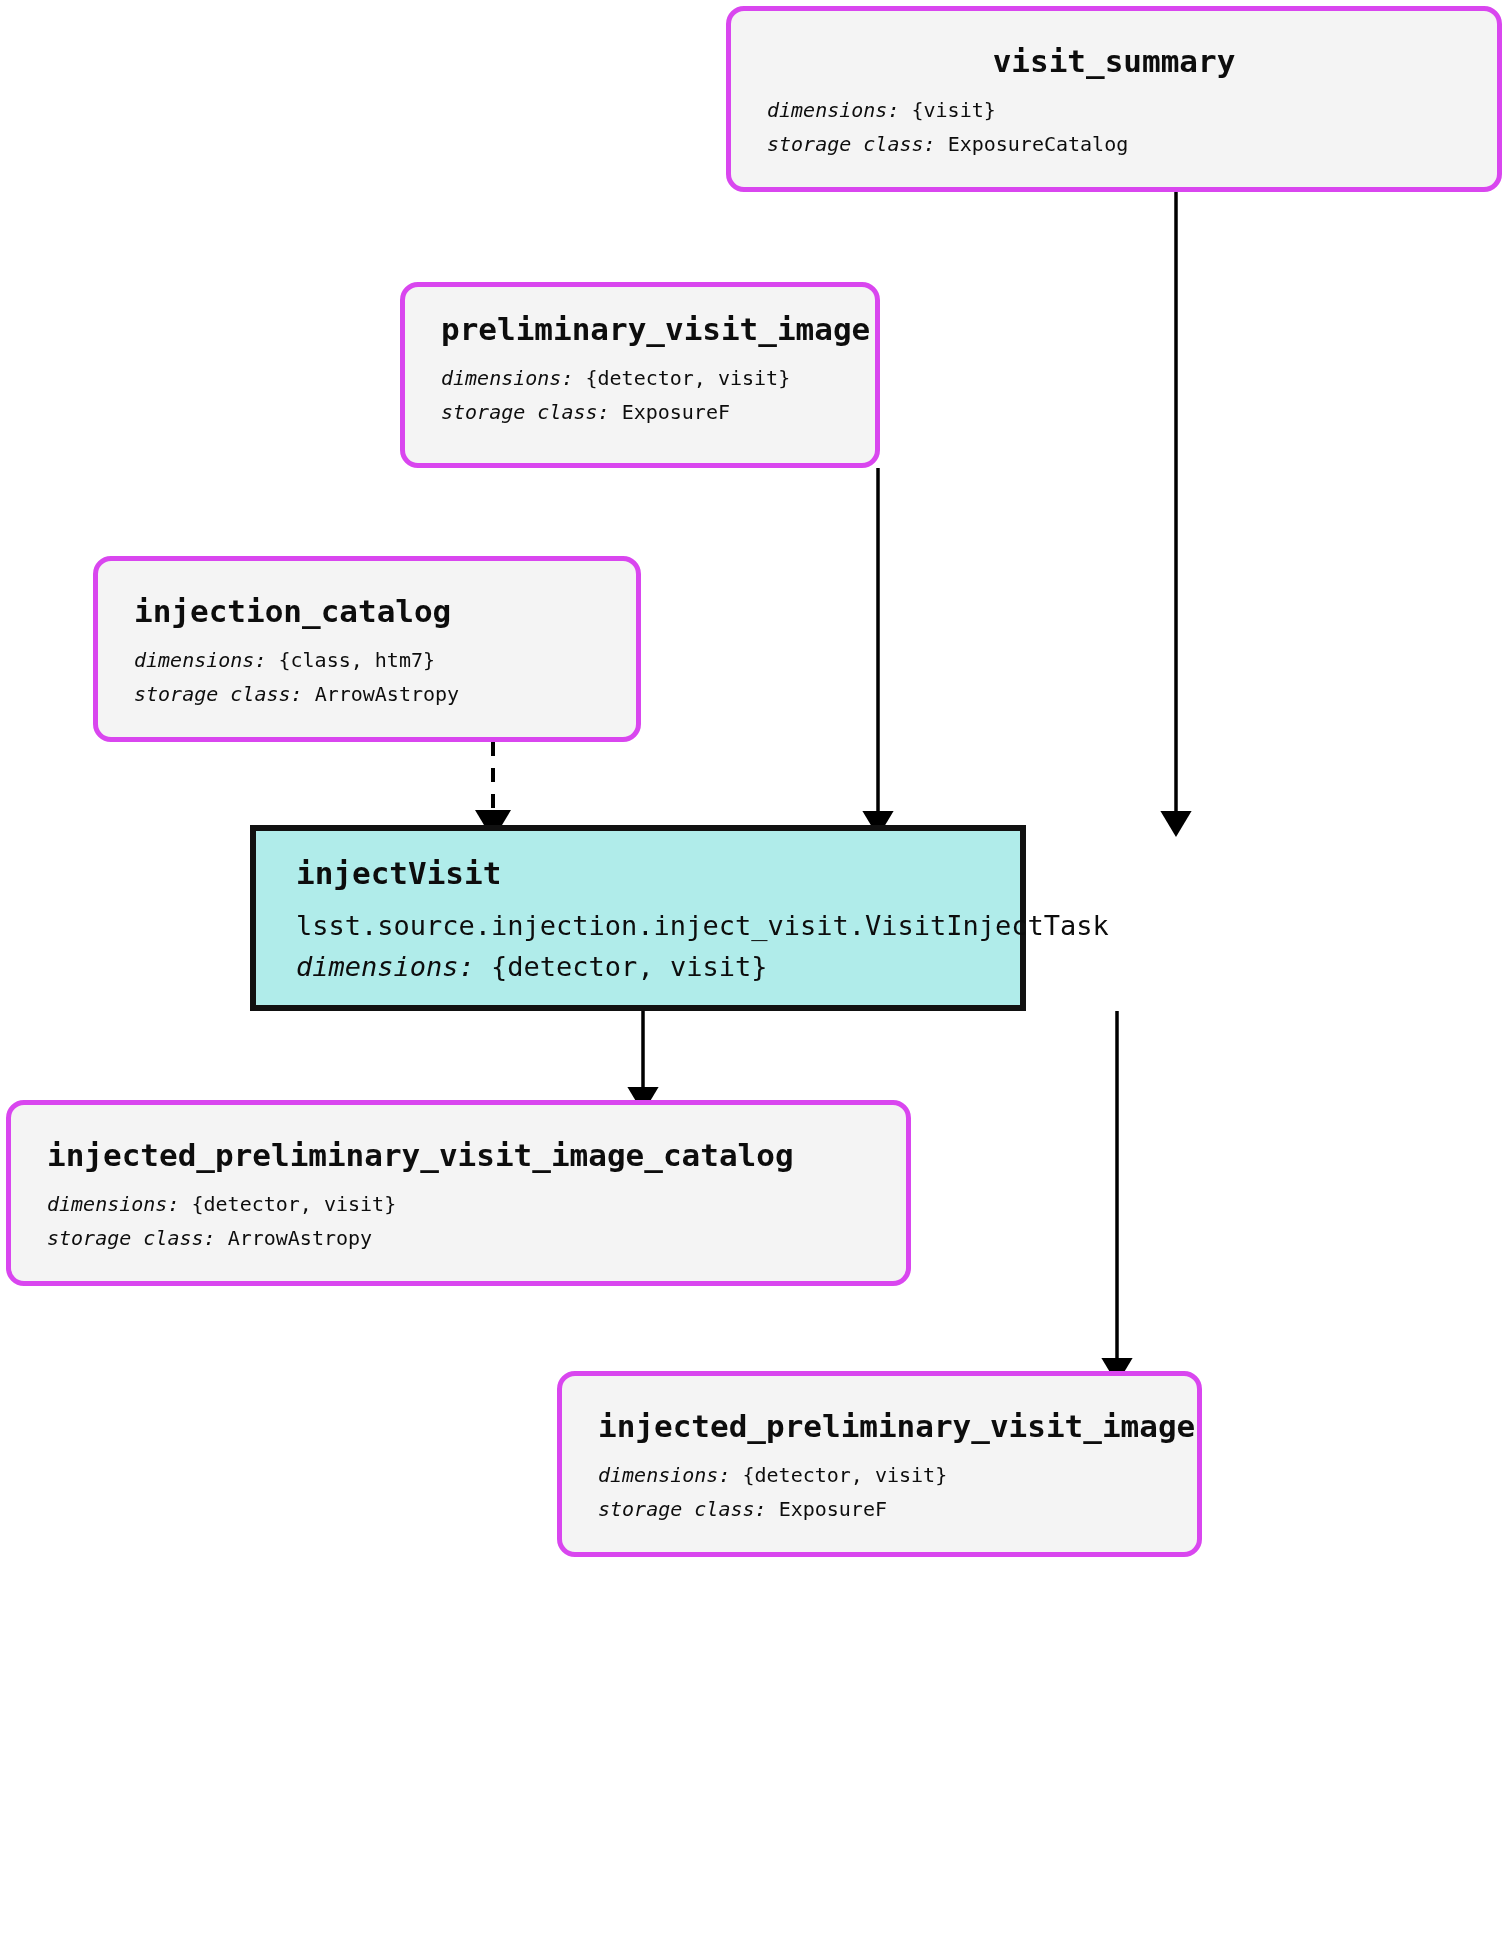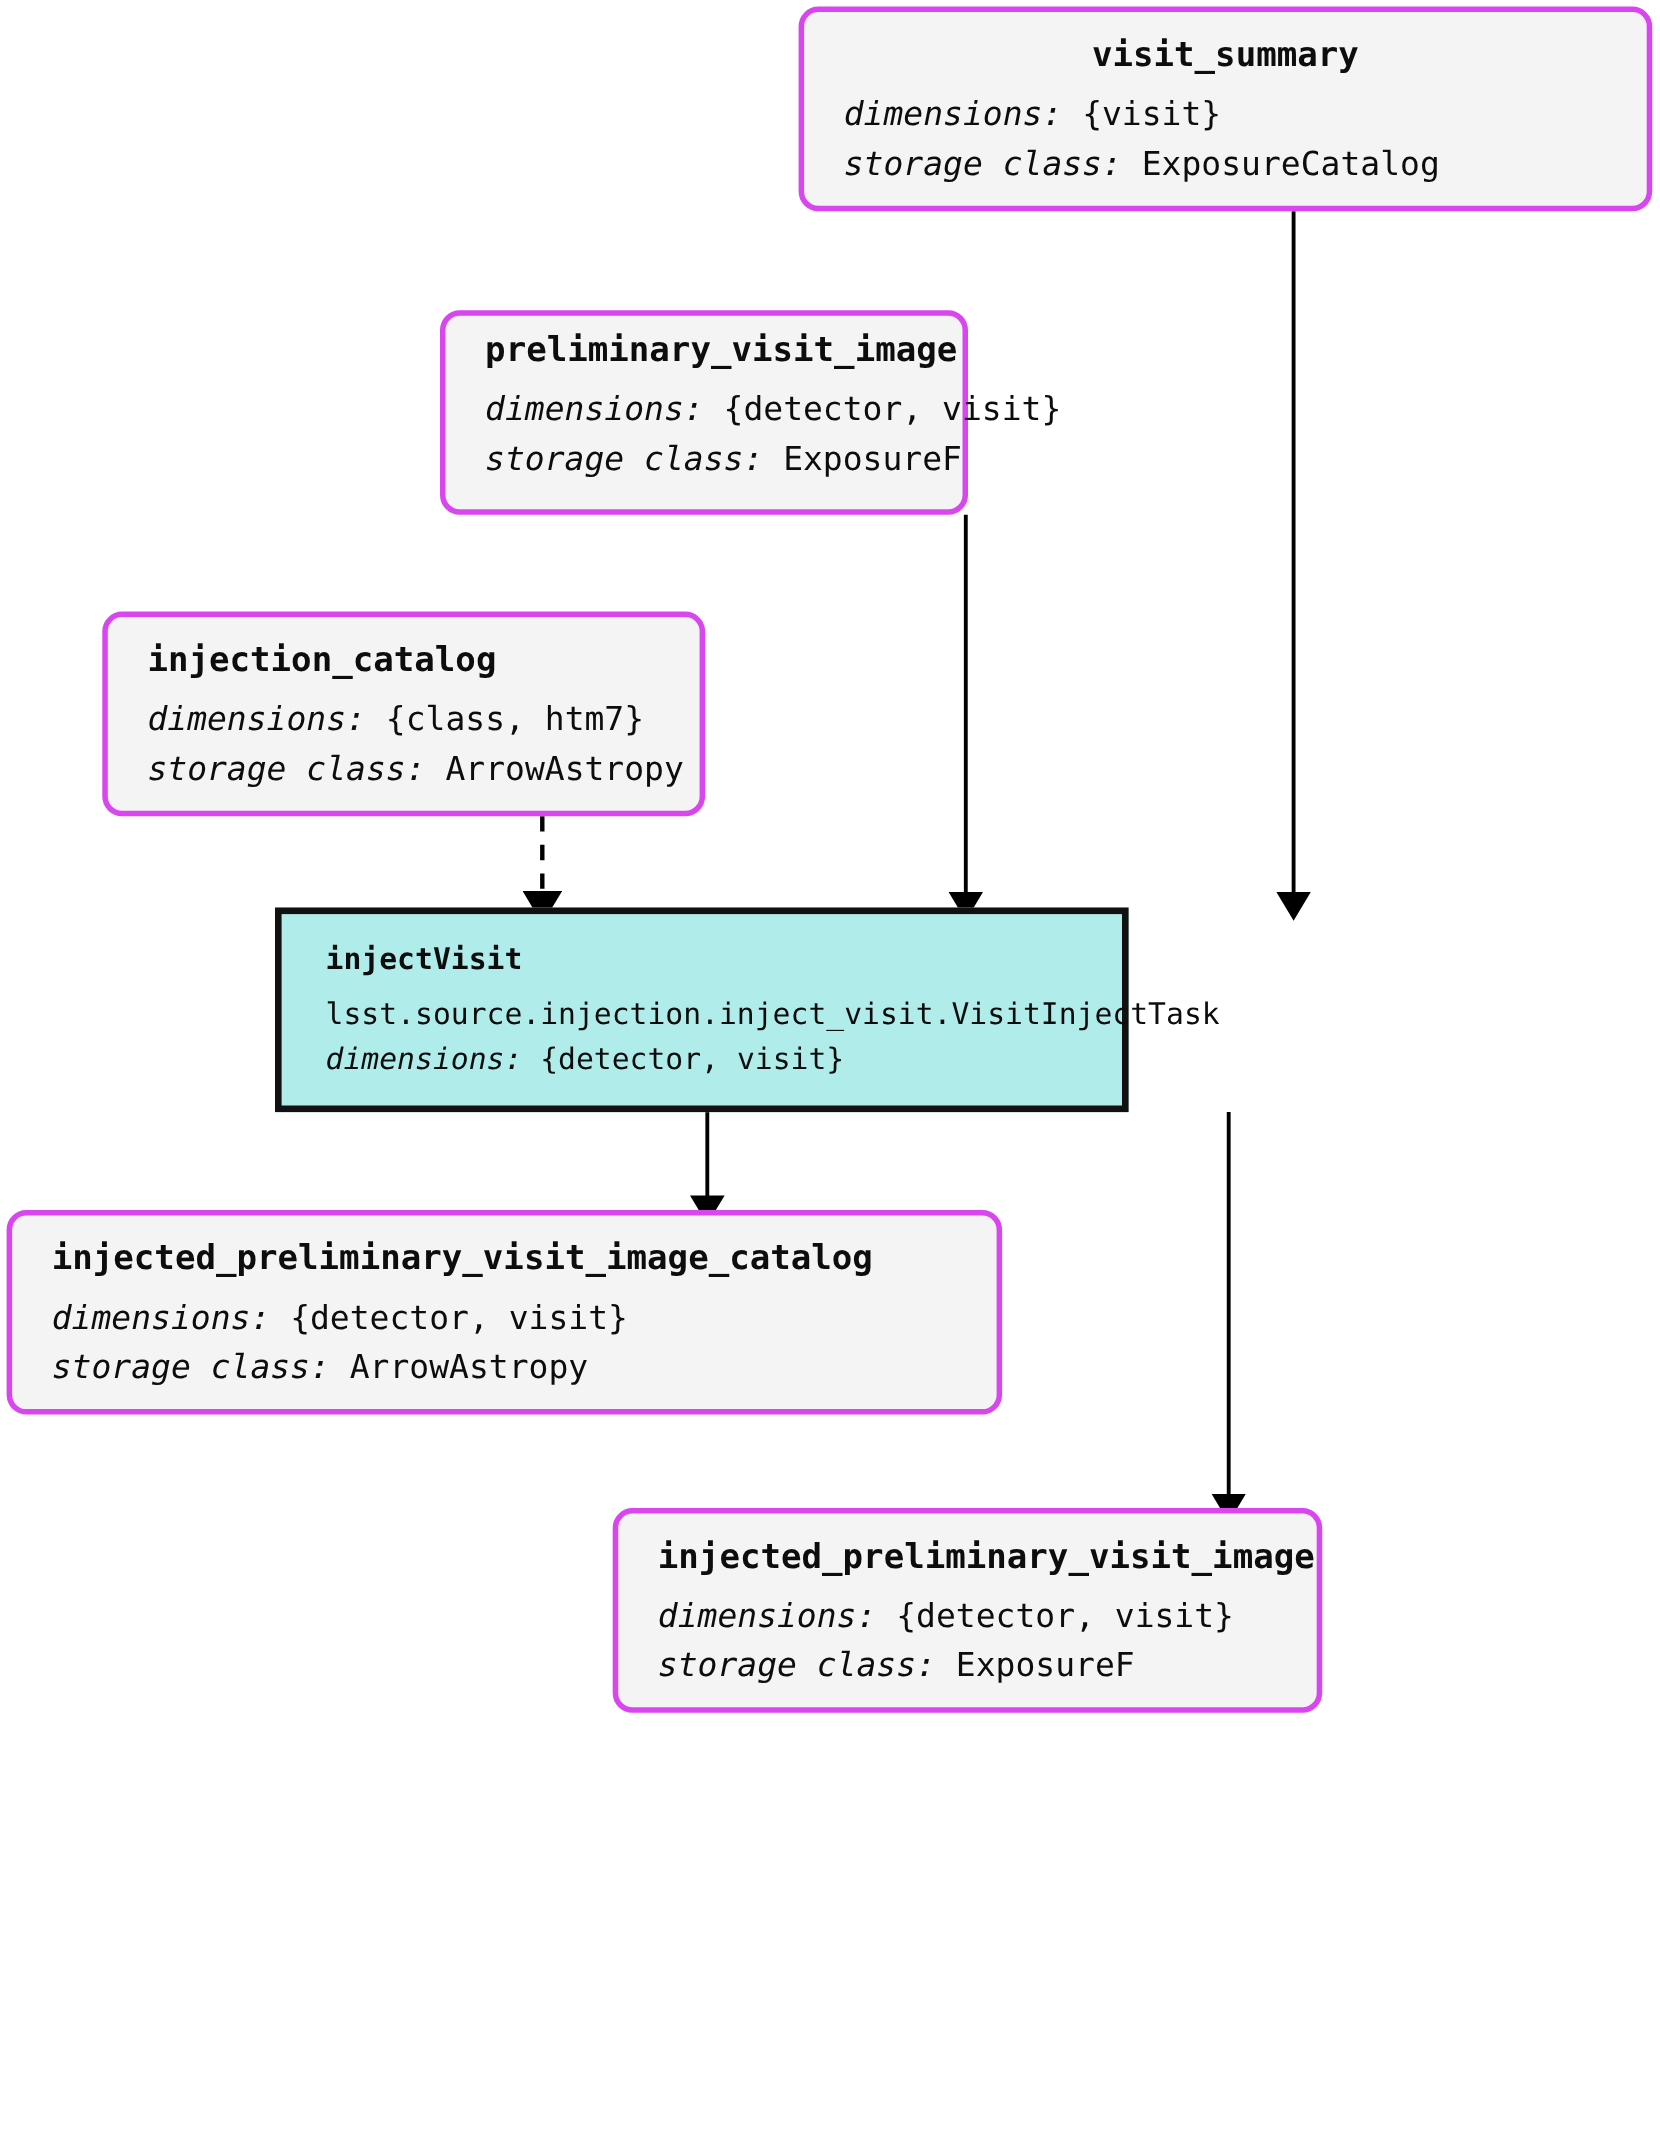--- a/index.html
+++ b/index.html
@@ -53,22 +53,22 @@
     color: #0d0d0d;
     white-space: nowrap;
   }
   .node-line .k {
     font-style: italic;
   }
   .node-line .v {
     font-style: normal;
   }
   .node.dataset .node-title { font-size: 31px; }
-  .node.dataset .node-line  { font-size: 30px; }
-  .node.task .node-title    { font-size: 27px; }
+  .node.dataset .node-line  { font-size: 20px; }
+  .node.task .node-title    { font-size: 31px; }
   .node.task .node-line     { font-size: 27px; }
 
   
   #node-visit_summary {
     left: 726px;  top: 6px;   width: 776px; height: 186px;
     padding: 0 0 0 36px;
   }
   #node-visit_summary .node-title { text-align: center; padding-right: 36px; }
   #node-preliminary_visit_image {
     left: 400px;  top: 282px; width: 480px; height: 186px;

